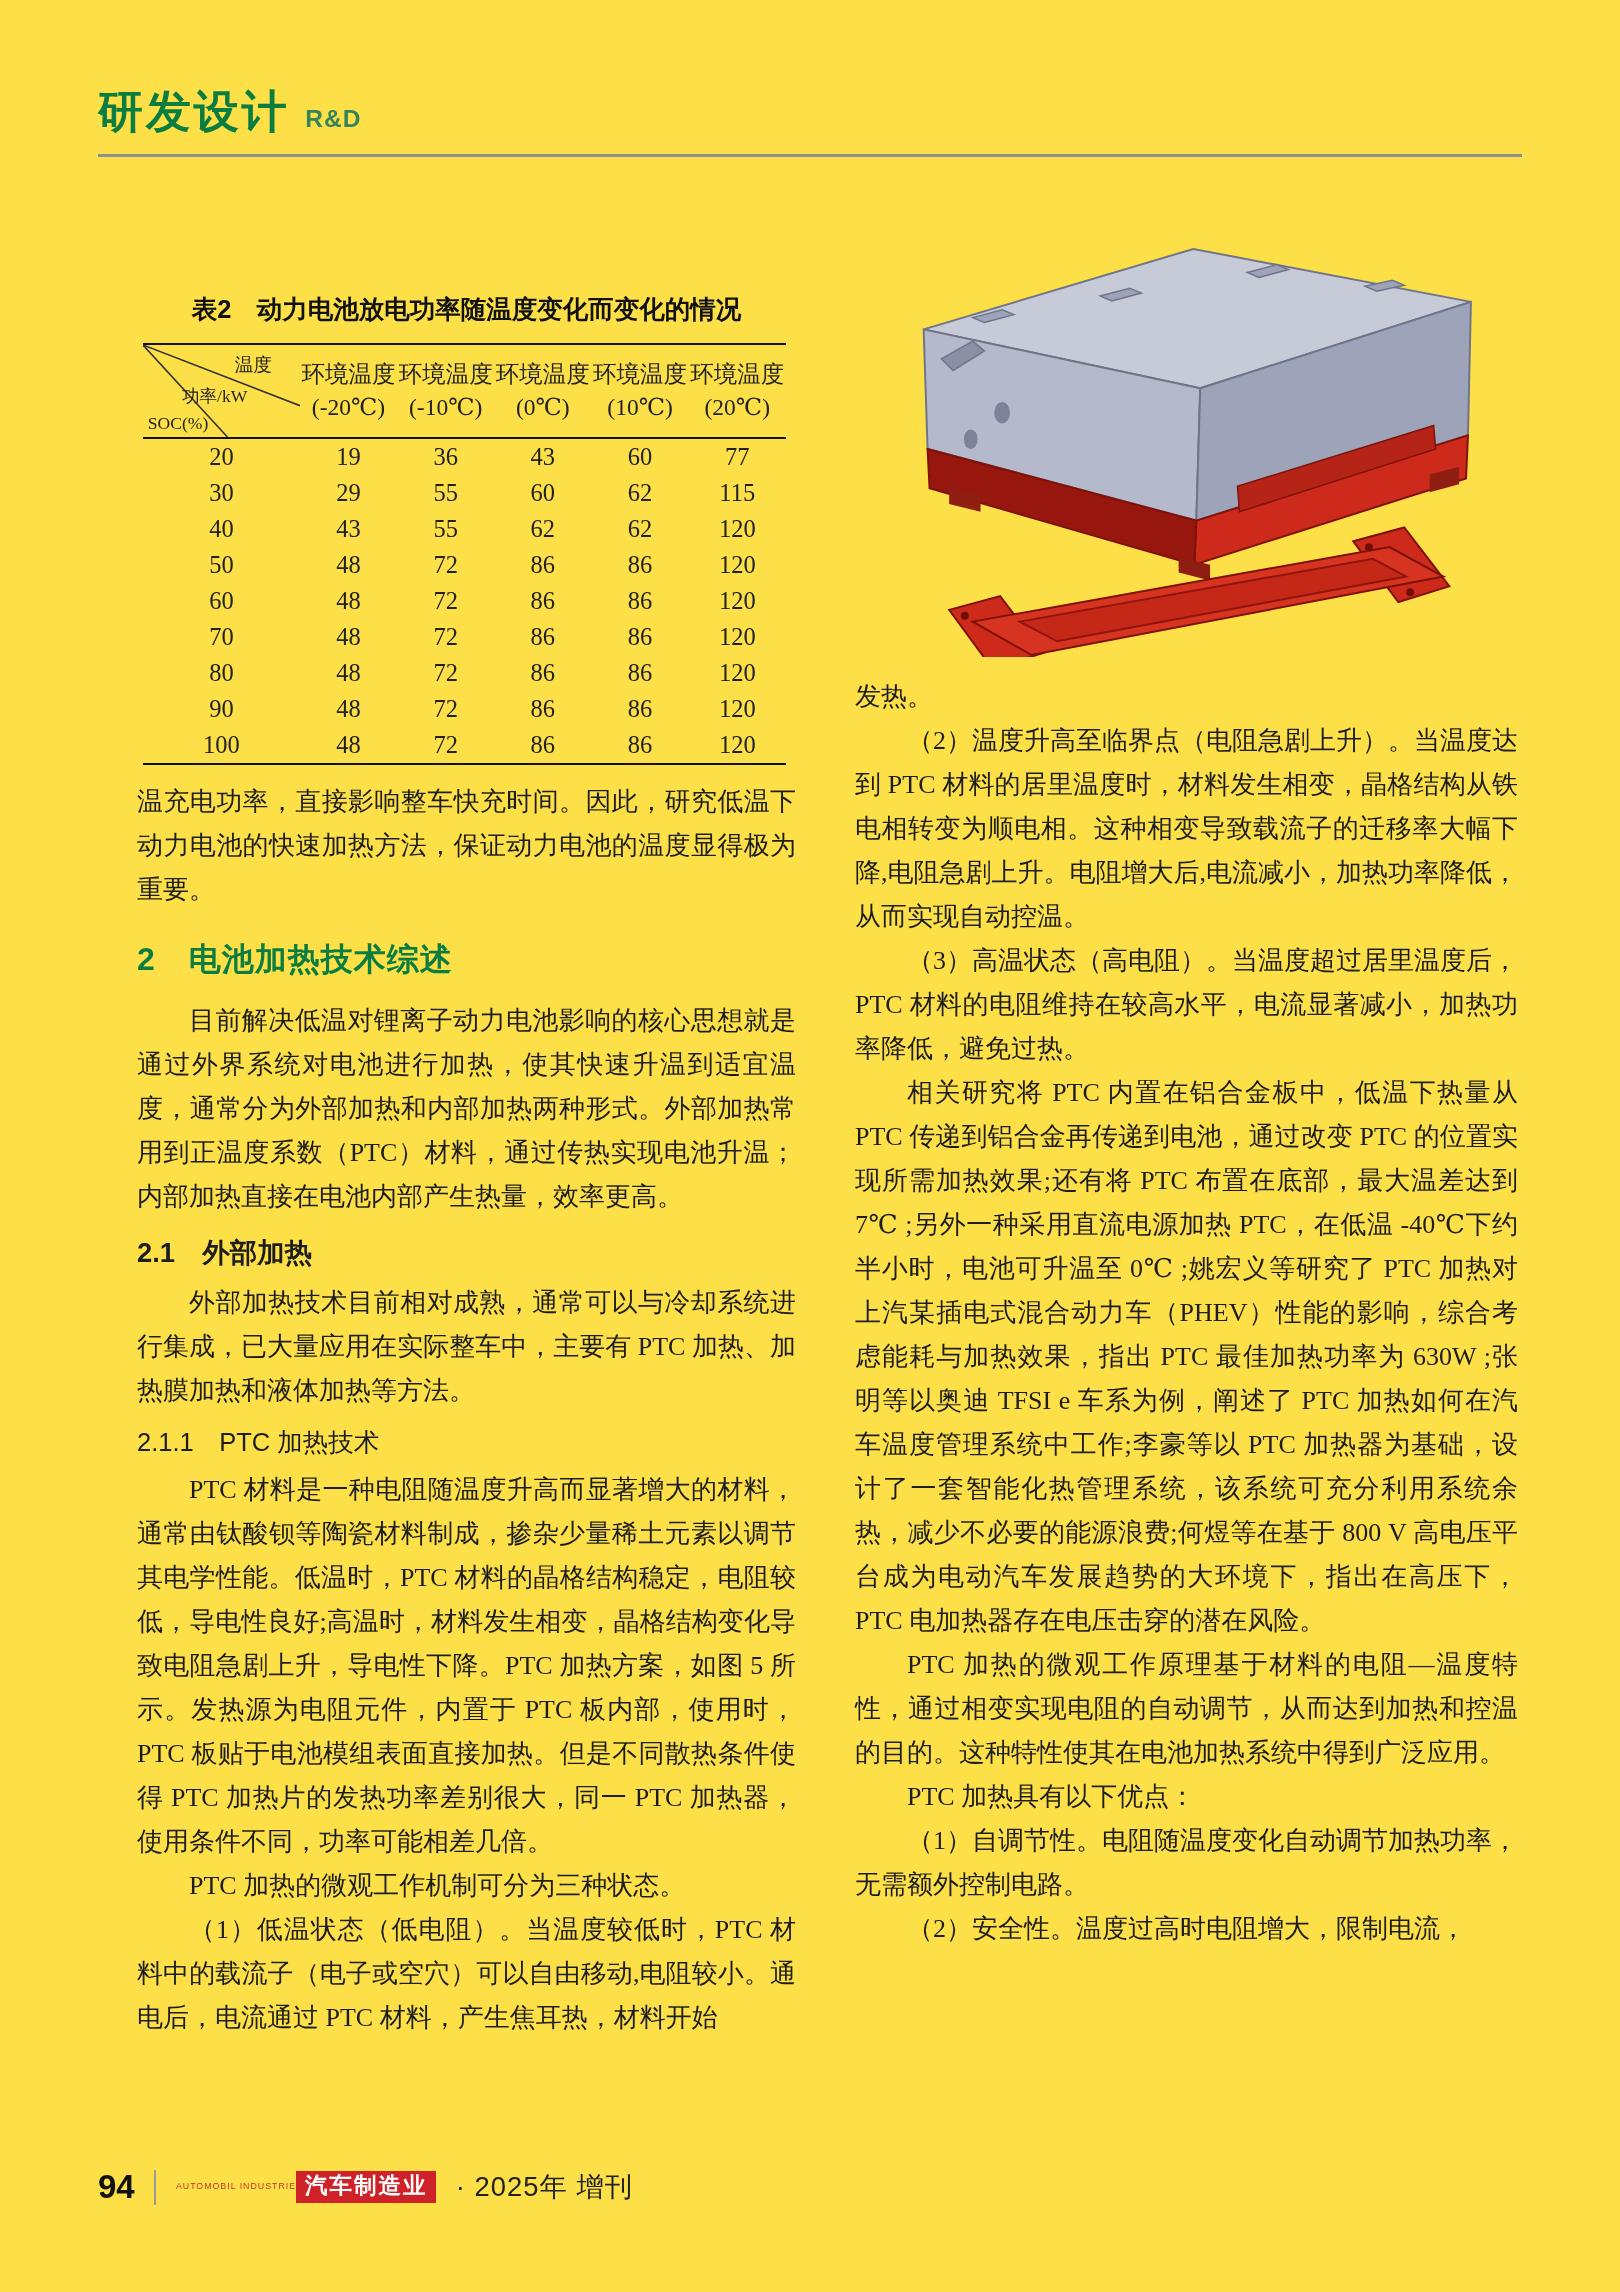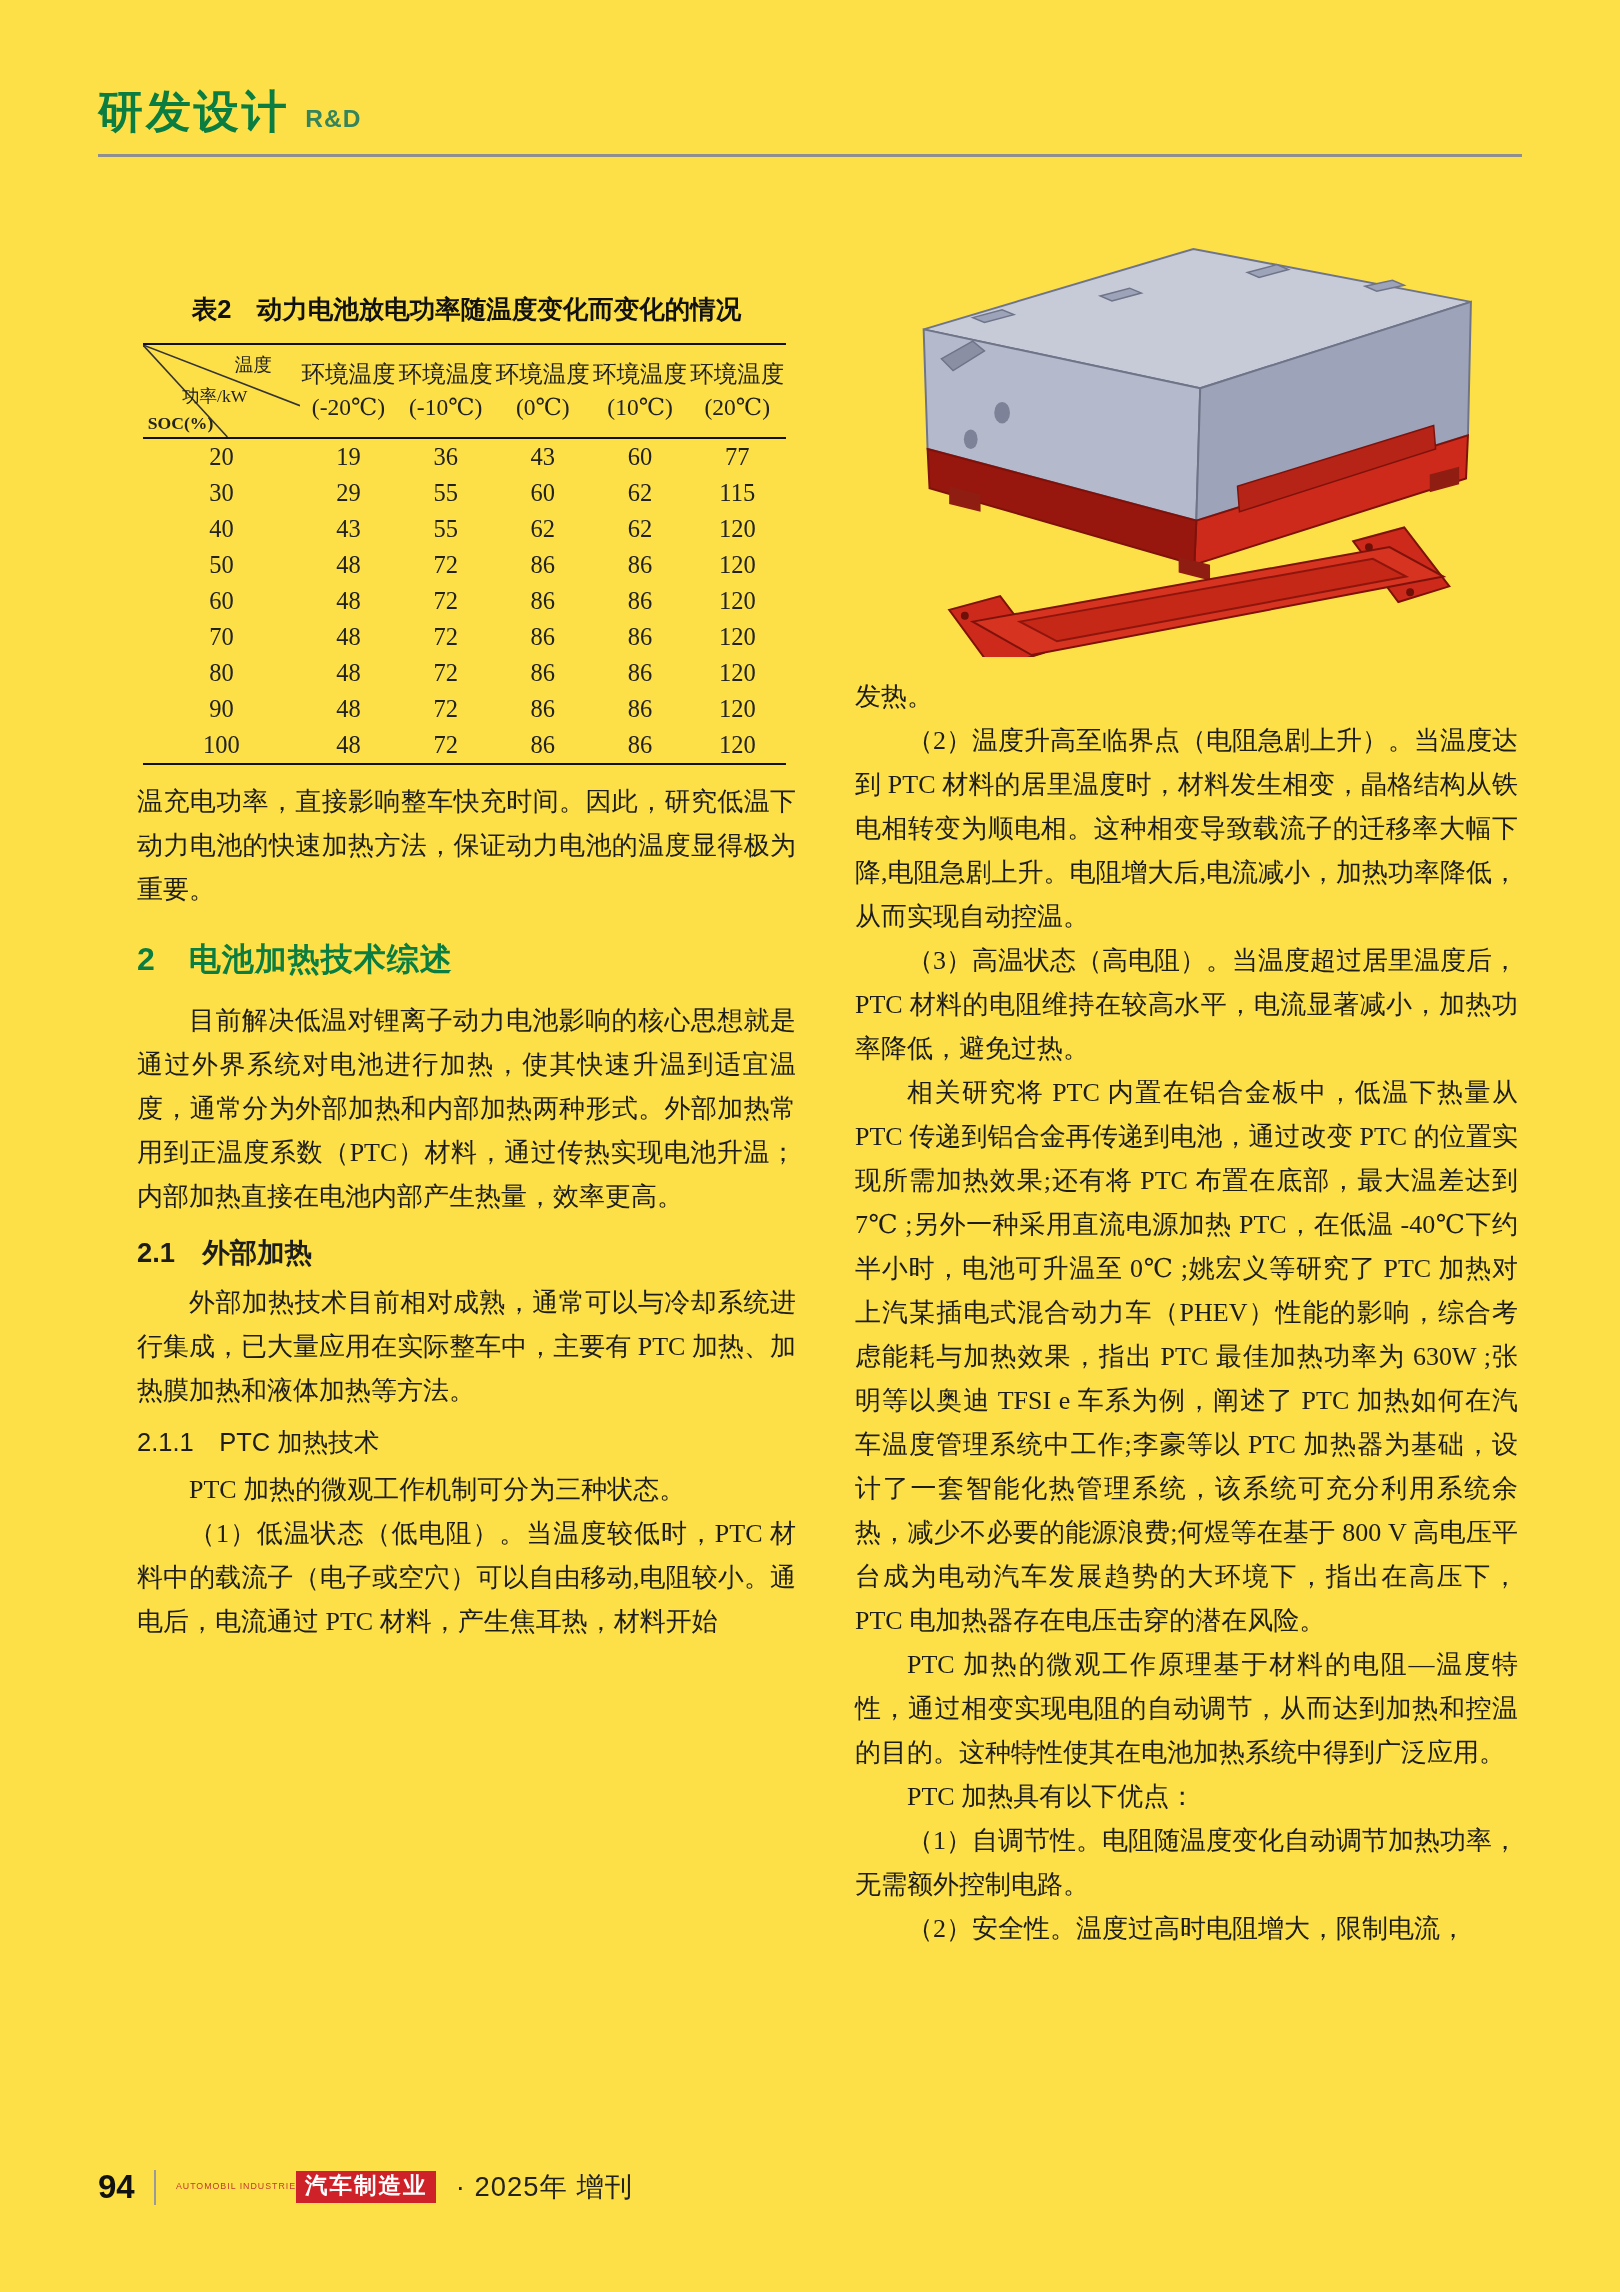--- a/index.html
+++ b/index.html
@@ -25,21 +25,21 @@
   table.data thead tr{border-bottom:2px solid #111;}
   table.data th,table.data td{font-weight:normal;text-align:center;padding:0;
              font-size:24.5px;color:#222;}
   table.data td{height:36px;}
   table.data th div{line-height:33px;font-size:23.5px;}
   th.corner{position:relative;width:157px;height:92px;}
   th.corner svg{position:absolute;left:0;top:0;width:100%;height:100%;}
   .corner-lab{position:absolute;font-size:18.6px;color:#222;white-space:nowrap;}
   .lab-top{right:28px;top:7.8px;}
   .lab-mid{left:39px;top:39px;font-size:17.6px;}
-  .lab-bot{left:4.9px;bottom:2.9px;font-size:17.6px;font-weight:bold;}
+  .lab-bot{left:4.9px;bottom:2.9px;font-size:17.6px;}
 
   
   .blk-p{font-size:26px;line-height:44px;text-align:justify;margin:0;}
   .blk-p.indent{text-indent:2em;}
   .blk-h2{font-family:"Liberation Sans","DejaVu Sans",sans-serif;font-weight:bold;
           font-size:32px;color:#0b7d41;margin:25.5px 0 17.6px 0;letter-spacing:1px;}
   .blk-h3{font-family:"Liberation Sans","DejaVu Sans",sans-serif;font-weight:600;
           font-size:27.4px;color:#1d1d1d;margin:15.7px 0 9.8px 0;}
   .blk-h4{font-family:"Liberation Sans","DejaVu Sans",sans-serif;font-weight:500;
           font-size:25.5px;color:#1d1d1d;margin:11.8px 0 7.8px 0;}
@@ -184,20 +184,21 @@
         </tbody>
     </table>
     <div style="height:15.7px"></div>
     <div>
         <p class="blk-p">温充电功率，直接影响整车快充时间。因此，研究低温下动力电池的快速加热方法，保证动力电池的温度显得极为重要。</p>
         <div class="blk-h2">2　电池加热技术综述</div>
         <p class="blk-p indent">目前解决低温对锂离子动力电池影响的核心思想就是通过外界系统对电池进行加热，使其快速升温到适宜温度，通常分为外部加热和内部加热两种形式。外部加热常用到正温度系数（PTC）材料，通过传热实现电池升温；内部加热直接在电池内部产生热量，效率更高。</p>
         <div class="blk-h3">2.1　外部加热</div>
         <p class="blk-p indent">外部加热技术目前相对成熟，通常可以与冷却系统进行集成，已大量应用在实际整车中，主要有 PTC 加热、加热膜加热和液体加热等方法。</p>
         <div class="blk-h4">2.1.1　PTC 加热技术</div>
+        <p class="blk-p indent">PTC 材料是一种电阻随温度升高而显著增大的材料，通常由钛酸钡等陶瓷材料制成，掺杂少量稀土元素以调节其电学性能。低温时，PTC 材料的晶格结构稳定，电阻较低，导电性良好;高温时，材料发生相变，晶格结构变化导致电阻急剧上升，导电性下降。PTC 加热方案，如图 5 所示。发热源为电阻元件，内置于 PTC 板内部，使用时，PTC 板贴于电池模组表面直接加热。但是不同散热条件使得 PTC 加热片的发热功率差别很大，同一 PTC 加热器，使用条件不同，功率可能相差几倍。</p>
         <p class="blk-p indent">PTC 加热的微观工作机制可分为三种状态。</p>
         <p class="blk-p indent">（1）低温状态（低电阻）。当温度较低时，PTC 材料中的载流子（电子或空穴）可以自由移动,电阻较小。通电后，电流通过 PTC 材料，产生焦耳热，材料开始</p>
       </div>
   </div>
 
   <div class="col-right">
     <div class="figure">
       <svg class="fig-img" viewBox="0 0 676 474">
 
         <g>

